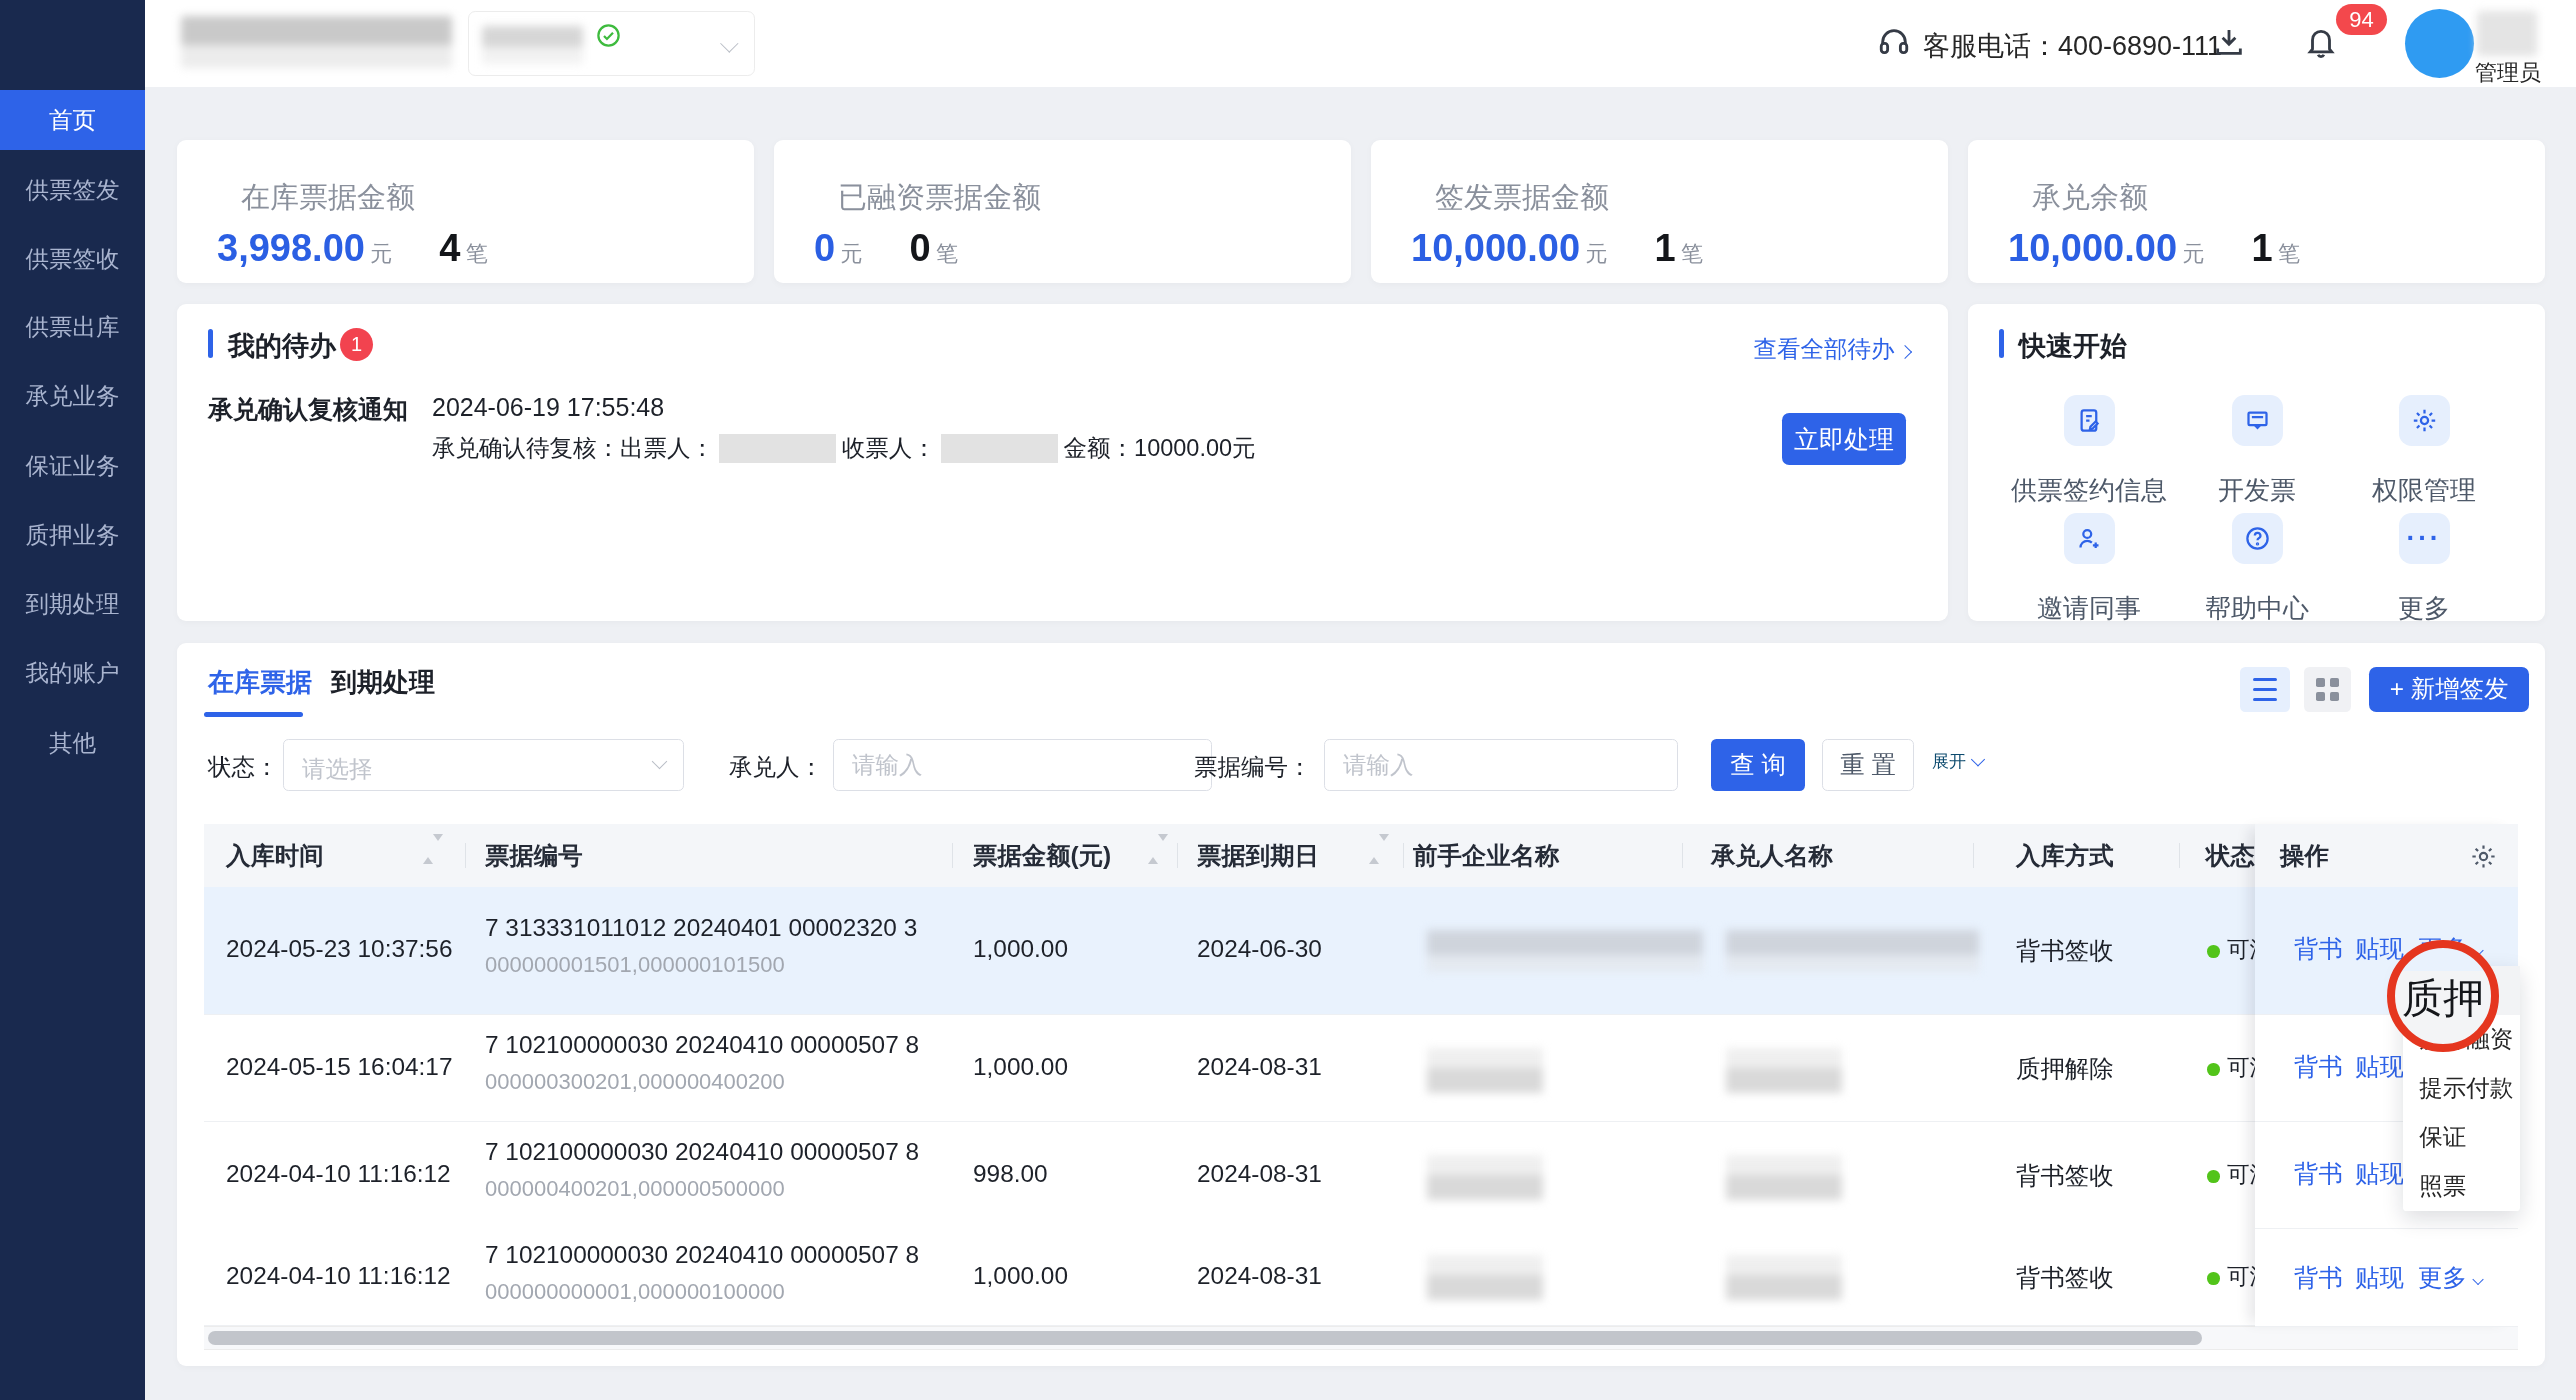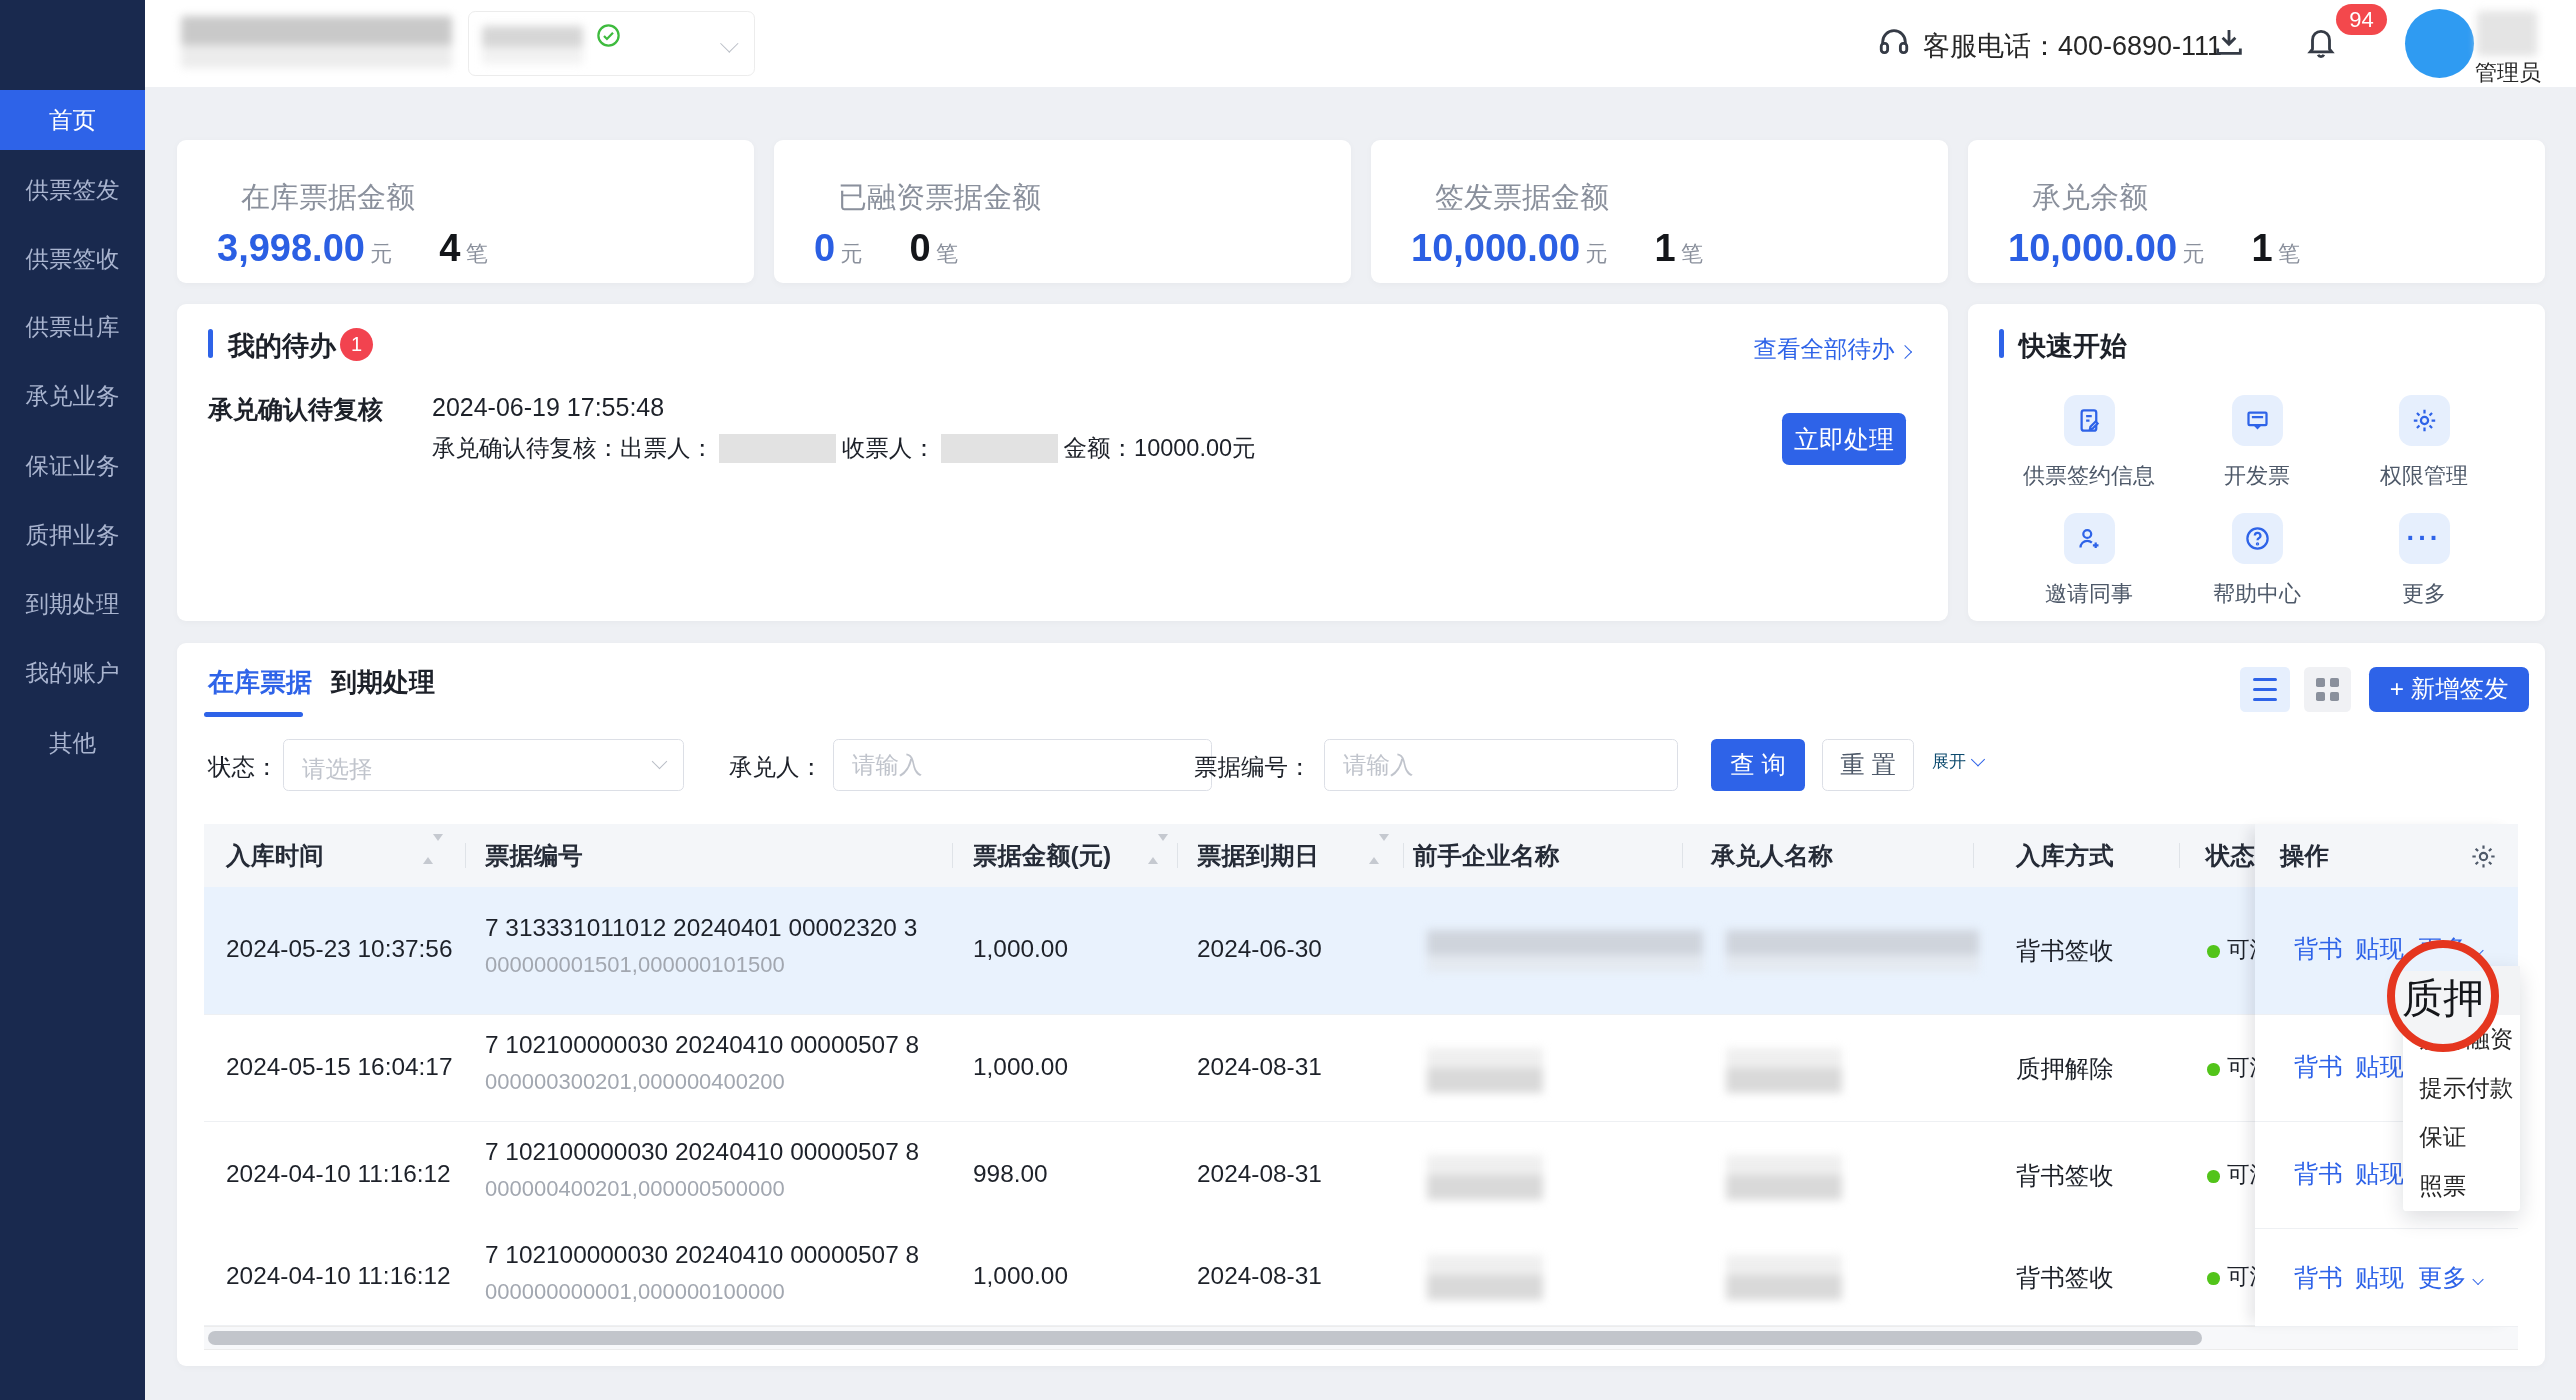--- a/index.html
+++ b/index.html
@@ -47,21 +47,21 @@
   .chev-r { display:inline-block; width:10px; height:10px; border-right:1.8px solid #2e63e8; border-top:1.8px solid #2e63e8; transform:rotate(45deg); margin-left:5.4px; }
   .todo-item-title { position:absolute; left:31px; top:89px; font-size:25px; font-weight:bold; }
   .todo-time { position:absolute; left:255px; top:89px; font-size:25px; color:#1d2129; }
   .todo-desc { position:absolute; left:255px; top:128px; font-size:23.5px; color:#1d2129; display:flex; align-items:center; white-space:nowrap; }
   .inline-blur { display:inline-block; width:117px; height:29px; background:#e2e2e2; margin:0 5.4px; }
   .btn-primary { background:#2e63e8; color:#fff; border:none; border-radius:7.2px; cursor:pointer; font-family:inherit; }
   .todo-action { position:absolute; left:1605px; top:109px; width:124px; height:52px; font-size:25px; }
 
   .qs-item { position:absolute; width:168px; text-align:center; cursor:pointer; }
   .qs-tile { width:51px; height:51px; border-radius:12.6px; background:#e6effd; margin:0 auto; display:flex; align-items:center; justify-content:center; }
-  .qs-label { display:block; margin-top:15px; font-size:22px; color:#4e5969; }
+  .qs-label { display:block; margin-top:27px; font-size:26px; color:#4e5969; }
   .qs-dots { color:#2e63e8; font-size:27px; font-weight:bold; letter-spacing:2.7px; }
 
   
   .bills-card { left:177px; top:643px; width:2368px; height:723px; }
   .tab { position:absolute; top:22px; font-size:26px; color:#1d2129; cursor:pointer; font-weight:700; }
   .tab.active { color:#2e63e8; }
   .tab-underline { position:absolute; left:27px; top:69px; width:99px; height:4.5px; background:#2e63e8; border-radius:2.7px; }
   .flt-label { position:absolute; top:108px; font-size:23.5px; color:#1d2129; }
   .flt-box { position:absolute; top:96px; height:52px; border:0.9px solid #dcdfe6; border-radius:5.4px; background:#fff; font-size:23.5px; color:#333; padding-left:18px; font-family:inherit;margin-left:18px; }
   .flt-box::placeholder { color:#c0c4cc; }
@@ -195,21 +195,21 @@
   <div class="stat-row">
     <span class="stat-amount">10,000.00</span><span class="stat-unit">元</span><span class="stat-count">1</span><span class="stat-unit">笔</span>
   </div>
 </section>
 
 <section class="panel" style="left:177px; top:304px; width:1771px; height:317px;">
   <div class="accent-bar"></div>
   <div class="panel-title">我的待办</div>
   <div class="todo-badge">1</div>
   <div class="view-all"><span>查看全部待办</span><span class="chev-r"></span></div>
-  <div class="todo-item-title">承兑确认待复核</div>
+  <div class="todo-item-title">承兑确认复核通知</div>
   <div class="todo-time">2024-06-19 17:55:48</div>
   <div class="todo-desc">
     <span>承兑确认待复核：出票人：</span>
       <span class="inline-blur"></span>
       <span>收票人：</span>
       <span class="inline-blur"></span>
       <span>金额：10000.00元</span>
   </div>
   <button class="btn-primary todo-action">立即处理</button>
 </section>

